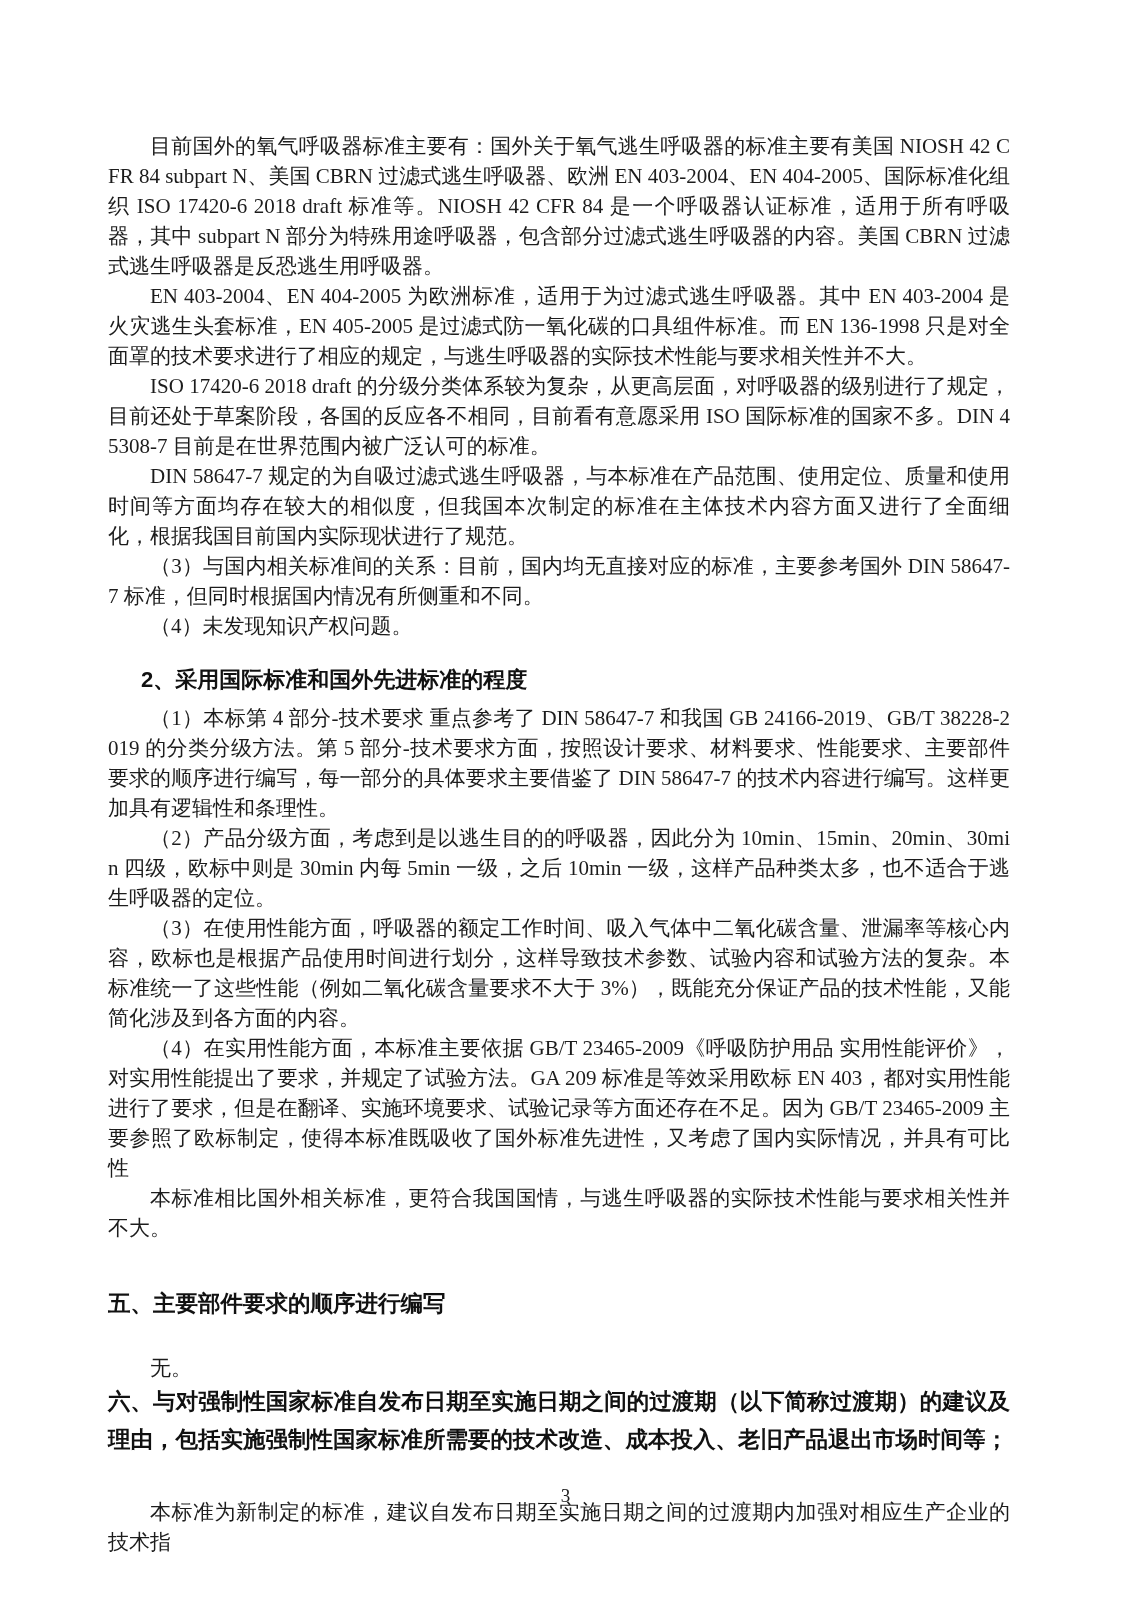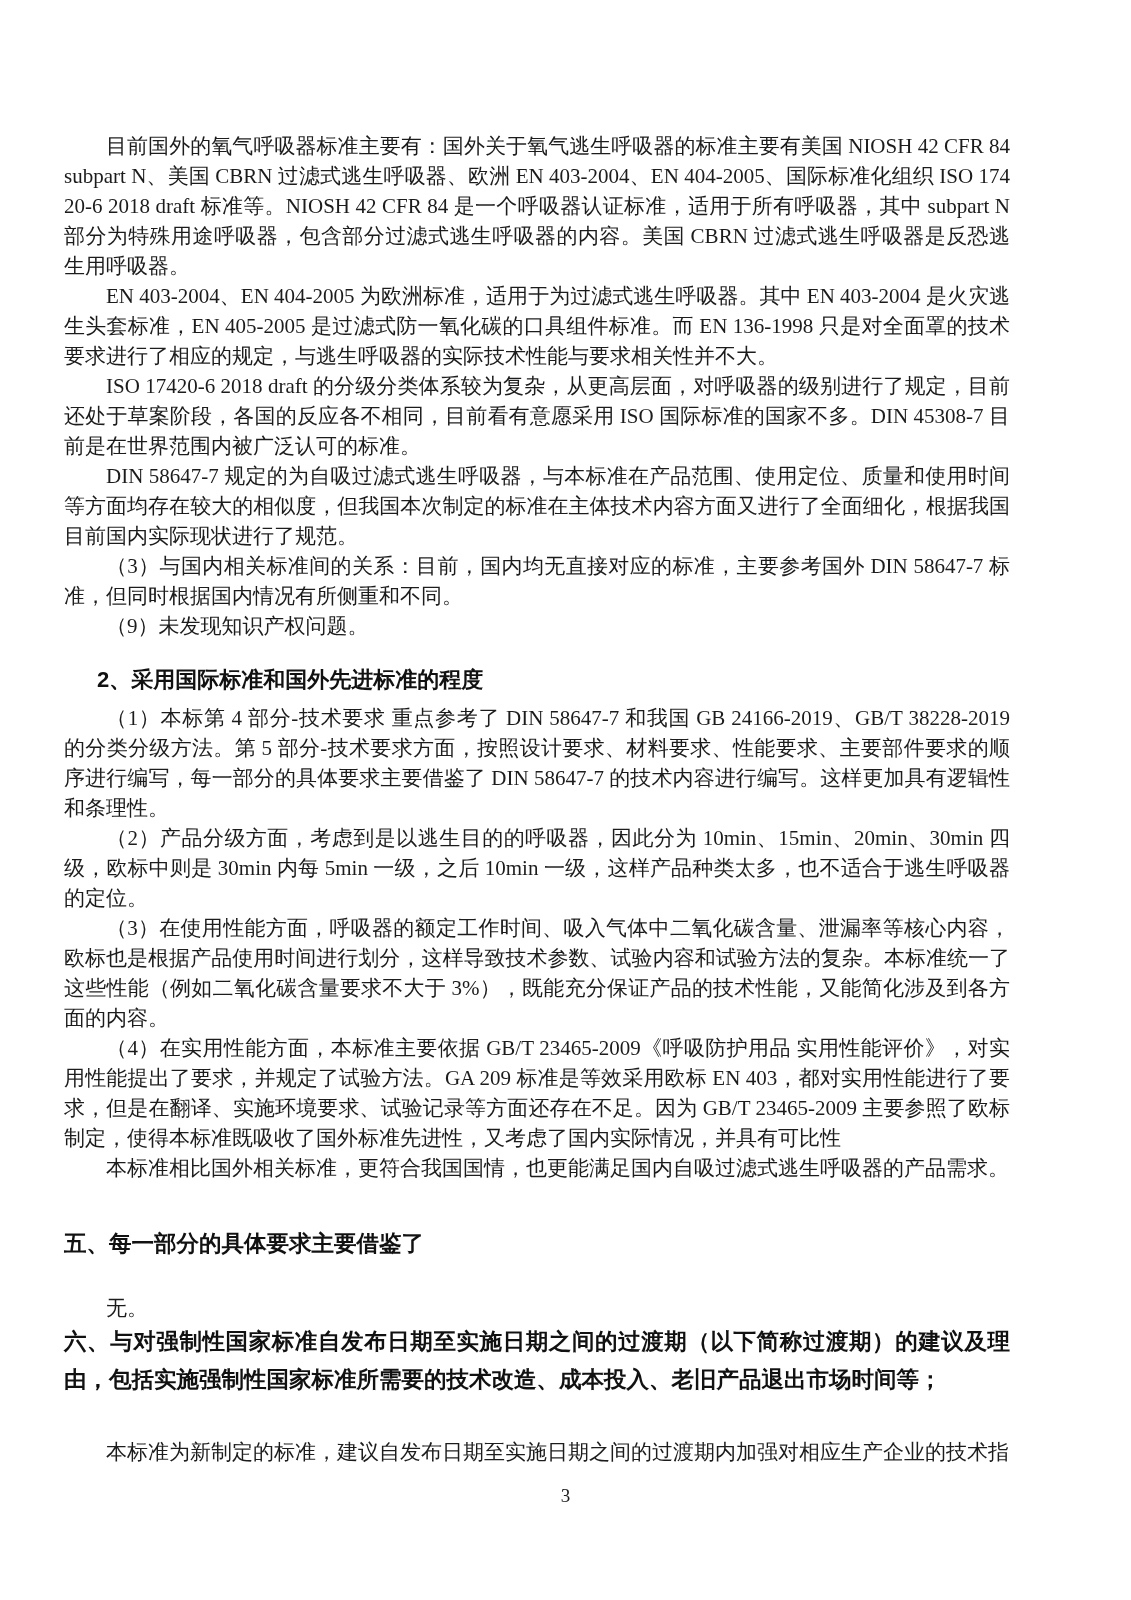--- a/index.html
+++ b/index.html
@@ -8,21 +8,21 @@
     background: #ffffff;
   }
   .page {
     position: relative;
     width: 1131px;
     height: 1600px;
     margin: 0 auto;
     box-sizing: border-box;
     background: #ffffff;
     color: #1c1c1c;
-    padding: 131px 121px 0 64px;
+    padding: 131px 121px 0 108px;
     font-family: "Liberation Serif", "DejaVu Serif", serif;
     font-size: 21px;
     line-height: 30px;
     overflow: hidden;
   }
   .body-para {
     margin: 0;
     text-align: justify;
     text-indent: 2em;
     word-break: break-all;
@@ -70,35 +70,35 @@
   <p class="body-para">目前国外的氧气呼吸器标准主要有：国外关于氧气逃生呼吸器的标准主要有美国 NIOSH 42 CFR 84 subpart N、美国 CBRN 过滤式逃生呼吸器、欧洲 EN 403-2004、EN 404-2005、国际标准化组织 ISO 17420-6 2018 draft 标准等。NIOSH 42 CFR 84 是一个呼吸器认证标准，适用于所有呼吸器，其中 subpart N 部分为特殊用途呼吸器，包含部分过滤式逃生呼吸器的内容。美国 CBRN 过滤式逃生呼吸器是反恐逃生用呼吸器。</p>
 
   <p class="body-para">EN 403-2004、EN 404-2005 为欧洲标准，适用于为过滤式逃生呼吸器。其中 EN 403-2004 是火灾逃生头套标准，EN 405-2005 是过滤式防一氧化碳的口具组件标准。而 EN 136-1998 只是对全面罩的技术要求进行了相应的规定，与逃生呼吸器的实际技术性能与要求相关性并不大。</p>
 
   <p class="body-para">ISO 17420-6 2018 draft 的分级分类体系较为复杂，从更高层面，对呼吸器的级别进行了规定，目前还处于草案阶段，各国的反应各不相同，目前看有意愿采用 ISO 国际标准的国家不多。DIN 45308-7 目前是在世界范围内被广泛认可的标准。</p>
 
   <p class="body-para">DIN 58647-7 规定的为自吸过滤式逃生呼吸器，与本标准在产品范围、使用定位、质量和使用时间等方面均存在较大的相似度，但我国本次制定的标准在主体技术内容方面又进行了全面细化，根据我国目前国内实际现状进行了规范。</p>
 
   <p class="body-para">（3）与国内相关标准间的关系：目前，国内均无直接对应的标准，主要参考国外 DIN 58647-7 标准，但同时根据国内情况有所侧重和不同。</p>
 
-  <p class="body-para">（9）未发现知识产权问题。</p>
+  <p class="body-para">（4）未发现知识产权问题。</p>
 
   <h3 class="sub-heading">2、采用国际标准和国外先进标准的程度</h3>
 
   <p class="body-para">（1）本标第 4 部分-技术要求 重点参考了 DIN 58647-7 和我国 GB 24166-2019、GB/T 38228-2019 的分类分级方法。第 5 部分-技术要求方面，按照设计要求、材料要求、性能要求、主要部件要求的顺序进行编写，每一部分的具体要求主要借鉴了 DIN 58647-7 的技术内容进行编写。这样更加具有逻辑性和条理性。</p>
 
   <p class="body-para">（2）产品分级方面，考虑到是以逃生目的的呼吸器，因此分为 10min、15min、20min、30min 四级，欧标中则是 30min 内每 5min 一级，之后 10min 一级，这样产品种类太多，也不适合于逃生呼吸器的定位。</p>
 
   <p class="body-para">（3）在使用性能方面，呼吸器的额定工作时间、吸入气体中二氧化碳含量、泄漏率等核心内容，欧标也是根据产品使用时间进行划分，这样导致技术参数、试验内容和试验方法的复杂。本标准统一了这些性能（例如二氧化碳含量要求不大于 3%），既能充分保证产品的技术性能，又能简化涉及到各方面的内容。</p>
 
   <p class="body-para">（4）在实用性能方面，本标准主要依据 GB/T 23465-2009《呼吸防护用品 实用性能评价》，对实用性能提出了要求，并规定了试验方法。GA 209 标准是等效采用欧标 EN 403，都对实用性能进行了要求，但是在翻译、实施环境要求、试验记录等方面还存在不足。因为 GB/T 23465-2009 主要参照了欧标制定，使得本标准既吸收了国外标准先进性，又考虑了国内实际情况，并具有可比性</p>
 
-  <p class="body-para">本标准相比国外相关标准，更符合我国国情，也更能满足国内自吸过滤式逃生呼吸器的产品需求。</p>
+  <p class="body-para">本标准相比国外相关标准，更符合我国国情，与逃生呼吸器的实际技术性能与要求相关性并不大。</p>
 
-  <h2 class="major-heading heading-5">五、每一部分的具体要求主要借鉴了</h2>
+  <h2 class="major-heading heading-5">五、主要部件要求的顺序进行编写</h2>
 
   <p class="body-para none-answer">无。</p>
 
   <h2 class="major-heading heading-6">六、与对强制性国家标准自发布日期至实施日期之间的过渡期（以下简称过渡期）的建议及理由，包括实施强制性国家标准所需要的技术改造、成本投入、老旧产品退出市场时间等；</h2>
 
   <p class="body-para transition-para">本标准为新制定的标准，建议自发布日期至实施日期之间的过渡期内加强对相应生产企业的技术指</p>
 
   <div class="page-footer">3</div>
 
 </div>

